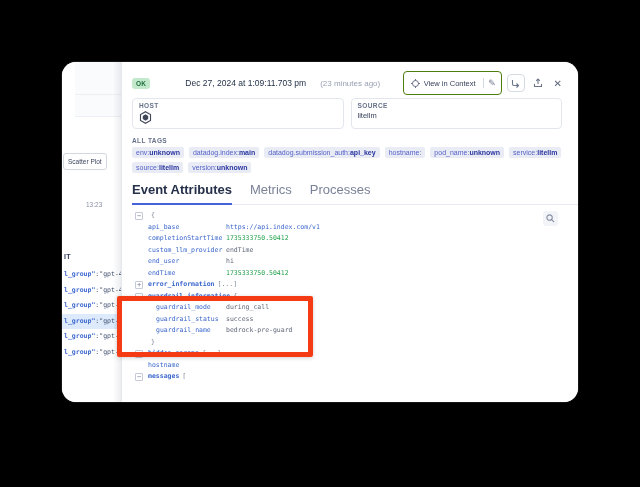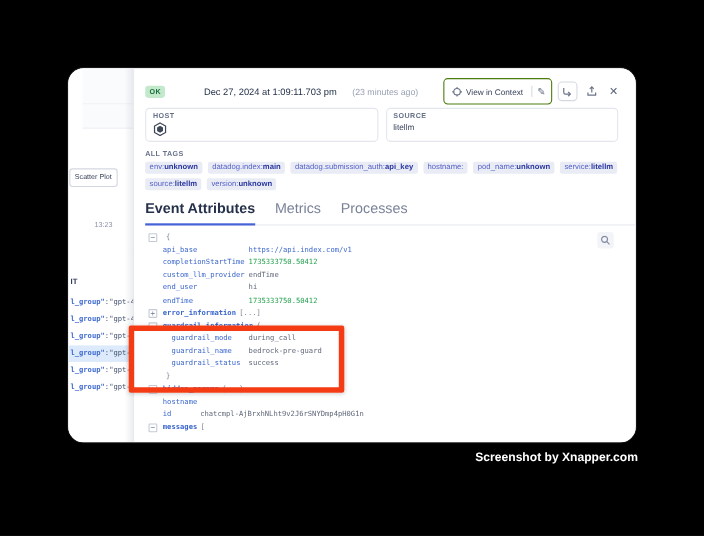--- a/index.html
+++ b/index.html
@@ -216,35 +216,33 @@
           <div class="arow g1"><span class="akey">completionStartTime</span><span class="aval" data-vtype="number">1735333750.50412</span></div>
           <div class="arow g1"><span class="akey">custom_llm_provider</span><span class="aval" data-vtype="string">endTime</span></div>
           <div class="arow g1"><span class="akey">end_user</span><span class="aval" data-vtype="string">hi</span></div>
           <div class="arow g1"><span class="akey">endTime</span><span class="aval" data-vtype="number">1735333750.50412</span></div>
 
           <div class="arow go"><span class="tgl" data-ic="plus">+</span><span class="akey">error_information</span><span class="apunct">[...]</span></div>
 
           <div class="arow go"><span class="tgl" data-ic="minus">−</span><span class="akey">guardrail_information</span><span class="apunct">{</span></div>
 
           <div class="arow g2"><span class="akey">guardrail_mode</span><span class="aval" data-vtype="string">during_call</span></div>
+          <div class="arow g2"><span class="akey">guardrail_status</span><span class="aval" data-vtype="string">success</span></div>
           <div class="arow g2"><span class="akey">guardrail_name</span><span class="aval" data-vtype="string">bedrock-pre-guard</span></div>
-          <div class="arow g2"><span class="akey">guardrail_status</span><span class="aval" data-vtype="string">success</span></div>
 
           <div class="arow gc"><span class="apunct">}</span></div>
 
           <div class="arow go"><span class="tgl" data-ic="plus">+</span><span class="akey">hidden_params</span><span class="apunct">{...}</span></div>
 
           <div class="arow g3"><span class="akey">hostname</span><span class="aval" data-vtype="string"></span></div>
-          <div class="arow g3"><span class="akey">id</span><span class="aval" data-vtype="string">chatcmpl-AjBrxhNLht9v2J6rSNYDmp4pH0G1n</span></div>
 
           <div class="arow go"><span class="tgl" data-ic="minus">−</span><span class="akey">messages</span><span class="apunct">[</span></div>
 
         </div>
       </div>
 
     </div>
   </div>
 
   <div class="red-annot"></div>
 
-  <div class="watermark">Screenshot by Xnapper.com</div>
 
 </div>
 
 </body></html>

